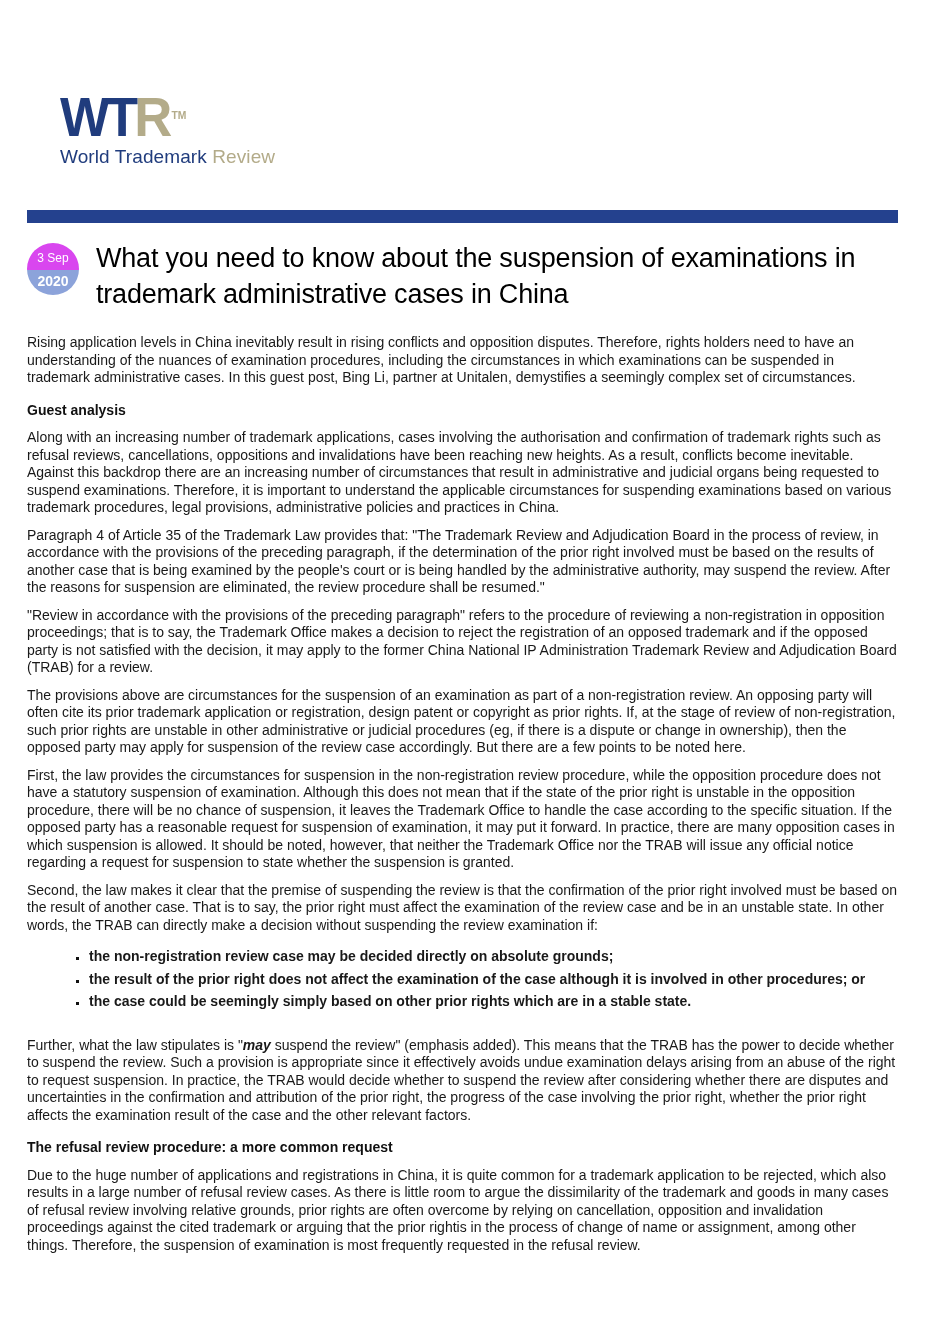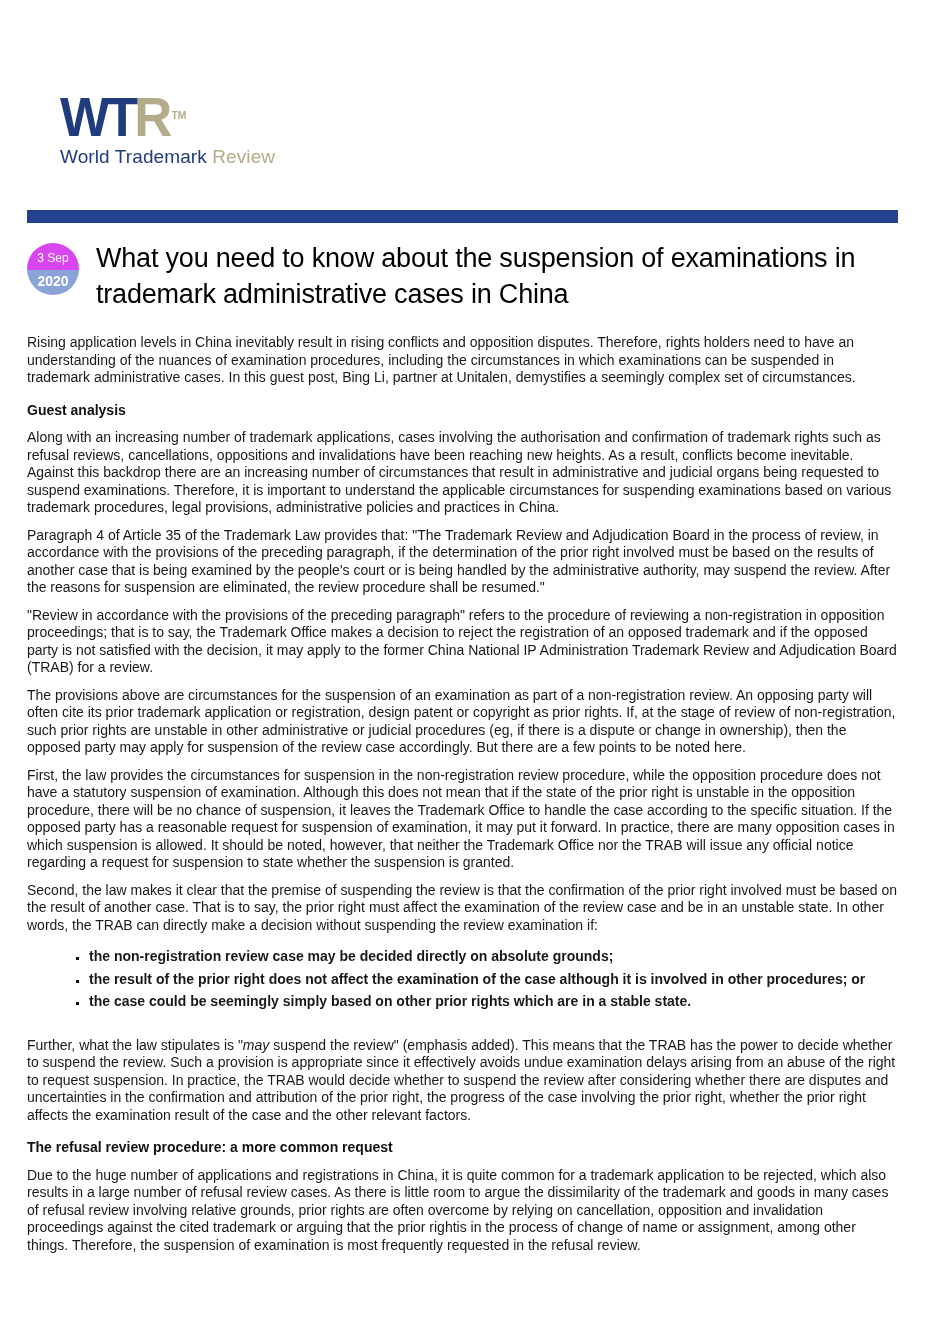--- a/index.html
+++ b/index.html
@@ -112,21 +112,21 @@
     margin: 14px 0 14px 0;
     padding-left: 62px;
   }
   .post-body li {
     list-style: square;
     margin-bottom: 5px;
     font-weight: bold;
   }
   .post-body li::marker { font-size: 11px; color: #111; }
   p.further { margin-top: 26px; }
-  .further em { font-style: italic; }
+  .further em { font-style: italic; font-weight: bold; }
 </style>
 </head>
 <body>
 
 <div class="page">
 
   <header class="masthead">
     <div class="logo">
       <div class="logo-word"><span class="logo-wt">WT</span><span class="logo-r">R</span><span class="logo-tm">TM</span></div>
       <div class="logo-tagline"><span class="tag-navy">World Trademark</span> <span class="tag-tan">Review</span></div>

